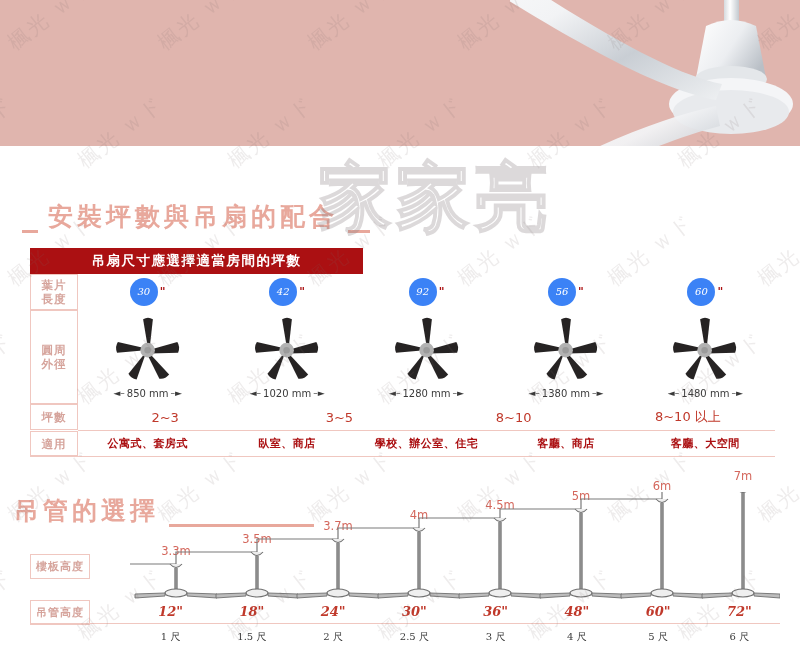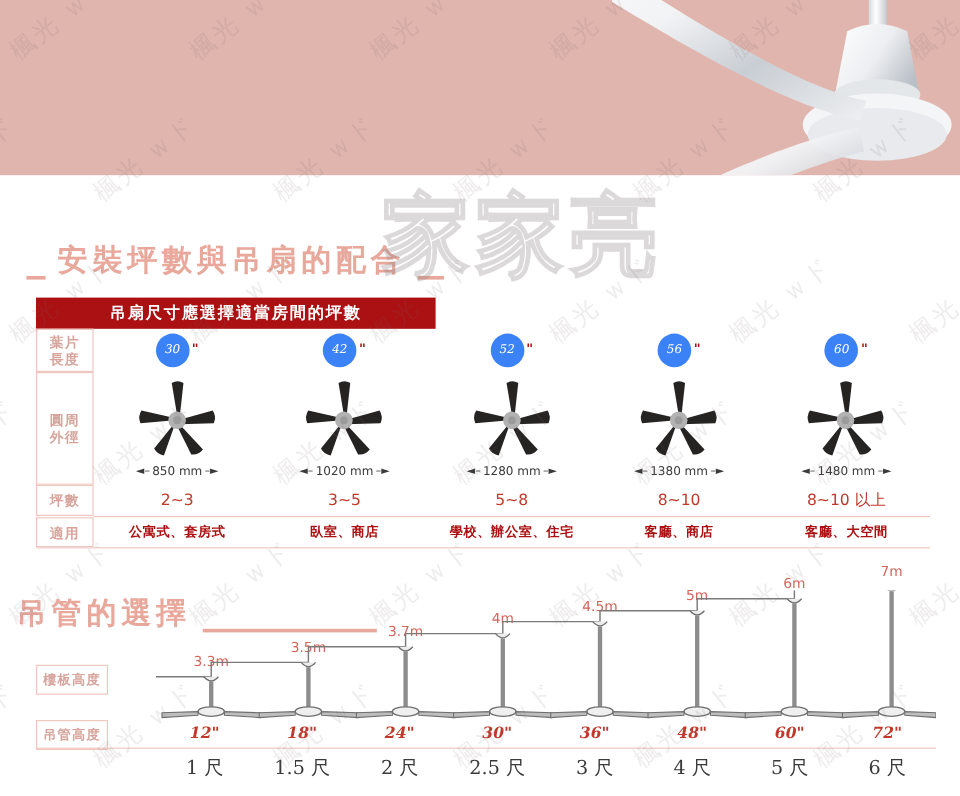--- a/index.html
+++ b/index.html
@@ -121,21 +121,21 @@
   }
   .rod-inch-row, .rod-chi-row { position:absolute; left:100px; width:650px; display:flex; }
   .rod-inch-row > div, .rod-chi-row > div { flex:1; text-align:center; }
   .rod-inch-row { top:112px; }
   .rod-inch-row > div {
     color:#c0392b; font-size:13px; font-weight:700; font-style:italic;
     font-family:"DejaVu Serif","Liberation Serif",serif;
   }
   .rod-chi-row { top:138px; }
   .rod-chi-row > div {
-    color:#3a3a3a; font-size:16px;
+    color:#3a3a3a; font-size:10px;
     font-family:"DejaVu Serif","Liberation Serif",serif;
   }
   .rod-baseline { position:absolute; left:0; top:131px; width:750px; height:1.4px; background:#f0c7c0; }
   .ceil-lbl {
     position:absolute; color:#d4675c; font-size:11.5px; text-align:center;
     font-family:"DejaVu Sans","Liberation Sans",sans-serif; white-space:nowrap;
   }
 </style>
 </head>
 <body>
@@ -205,21 +205,21 @@
             </div>
           </div>
           <div class="cell">
             <div class="badge">
               <div class="badge-circle">42</div>
               <div class="badge-inch">"</div>
             </div>
           </div>
           <div class="cell">
             <div class="badge">
-              <div class="badge-circle">52</div>
+              <div class="badge-circle">92</div>
               <div class="badge-inch">"</div>
             </div>
           </div>
           <div class="cell">
             <div class="badge">
               <div class="badge-circle">56</div>
               <div class="badge-inch">"</div>
             </div>
           </div>
           <div class="cell">
@@ -336,21 +336,20 @@
           </div>
 
         </div>
       </div>
 
       <div class="tbl-row row-ping">
         <div class="lbl-cell">坪數</div>
         <div class="cells">
           <div class="cell">2~3</div>
           <div class="cell">3~5</div>
-          <div class="cell">5~8</div>
           <div class="cell">8~10</div>
           <div class="cell">8~10 以上</div>
         </div>
       </div>
 
       <div class="hline hline-indent"></div>
 
       <div class="tbl-row row-use">
         <div class="lbl-cell">適用</div>
         <div class="cells">

